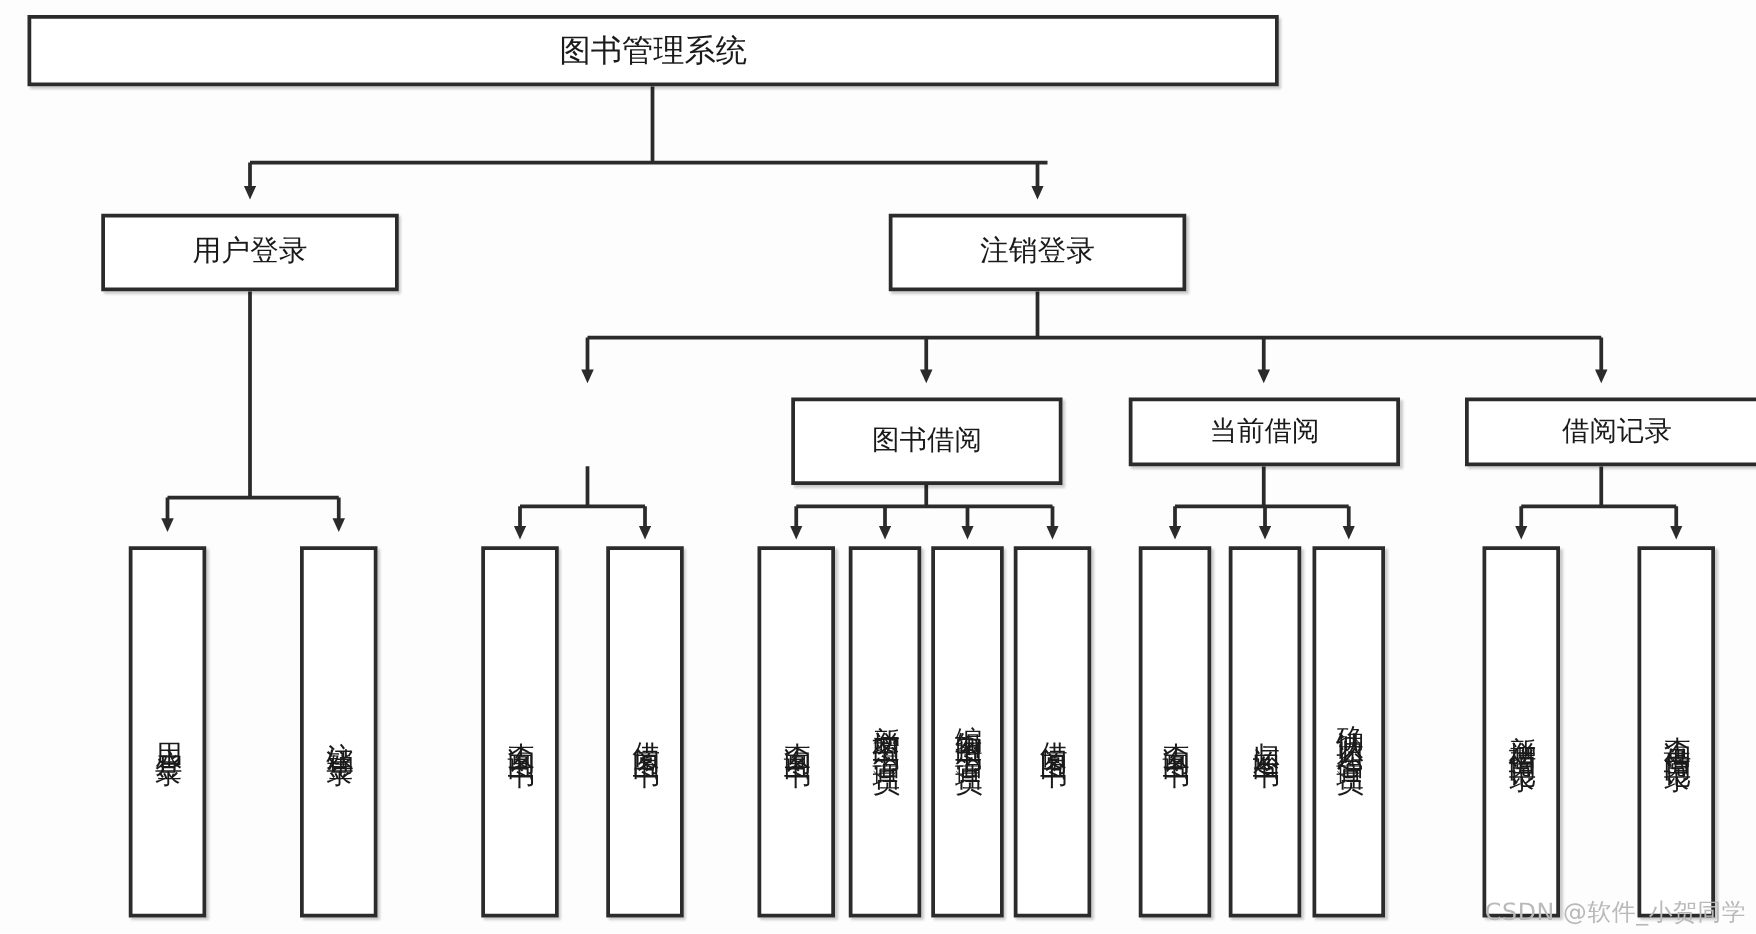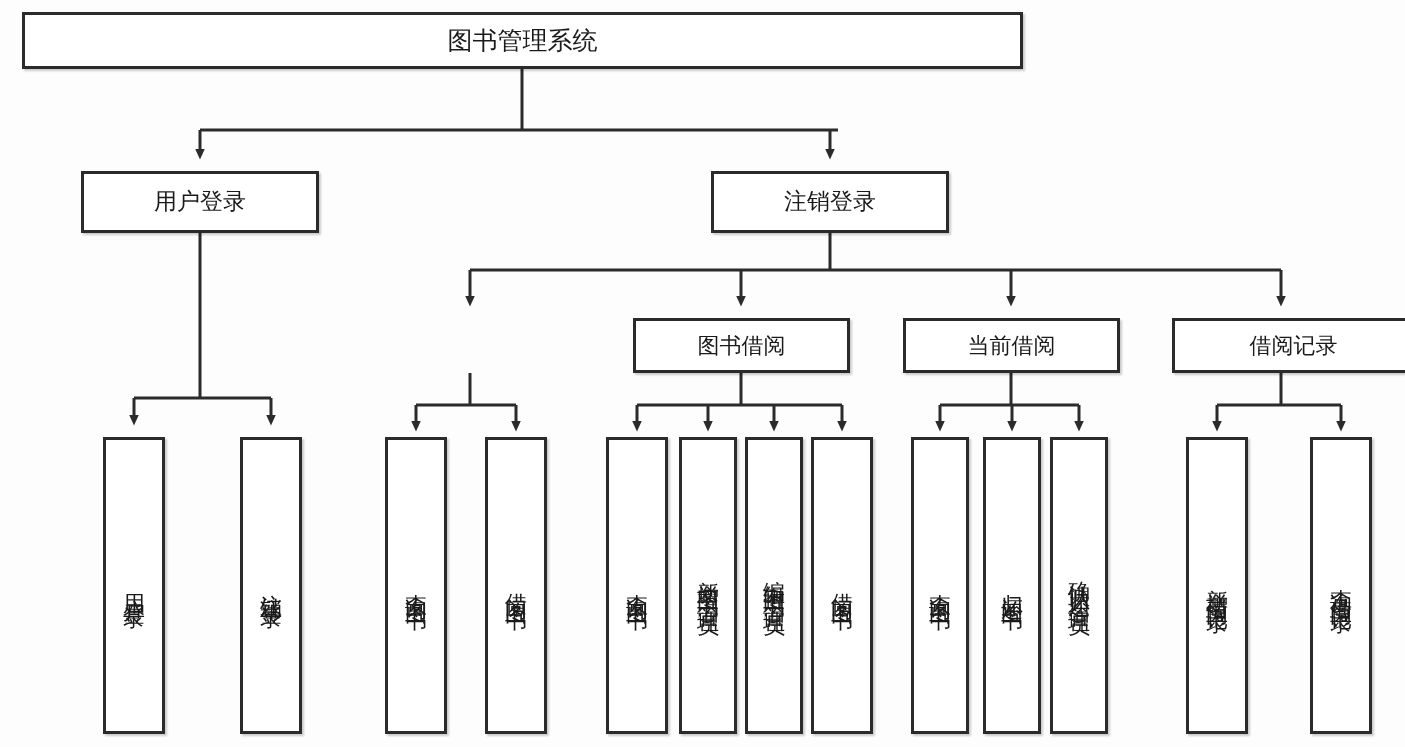--- a/index.html
+++ b/index.html
@@ -125,21 +125,21 @@
     <span class="lbl">图书管理系统</span>
   </div>
 
   <div class="node lvl2" style="left:81px;top:171px;width:238px;height:62px;">
     <span class="lbl">用户登录</span>
   </div>
   <div class="node lvl2" style="left:711px;top:171px;width:238px;height:62px;">
     <span class="lbl">注销登录</span>
   </div>
 
-  <div class="node lvl3" style="left:633px;top:318px;width:217px;height:55px;">
+  <div class="node lvl3" style="left:633px;top:318px;width:217px;height:70px;">
     <span class="lbl">图书借阅</span>
   </div>
   <div class="node lvl3" style="left:903px;top:318px;width:217px;height:55px;">
     <span class="lbl">当前借阅</span>
   </div>
   <div class="node lvl3" style="left:1172px;top:318px;width:243px;height:55px;">
     <span class="lbl">借阅记录</span>
   </div>
 
   <div class="node leaf" style="left:103px;top:437px;width:62px;height:297px;">
@@ -179,14 +179,15 @@
     <span class="lbl">确认归还（管理员）</span>
   </div>
 
   <div class="node leaf" style="left:1186px;top:437px;width:62px;height:297px;">
     <span class="lbl">新增借阅记录</span>
   </div>
   <div class="node leaf" style="left:1310px;top:437px;width:62px;height:297px;">
     <span class="lbl">查询借阅记录</span>
   </div>
 
+  <div id="watermark">CSDN @软件_小贺同学</div>
 
 </div>
 
 </body></html>

